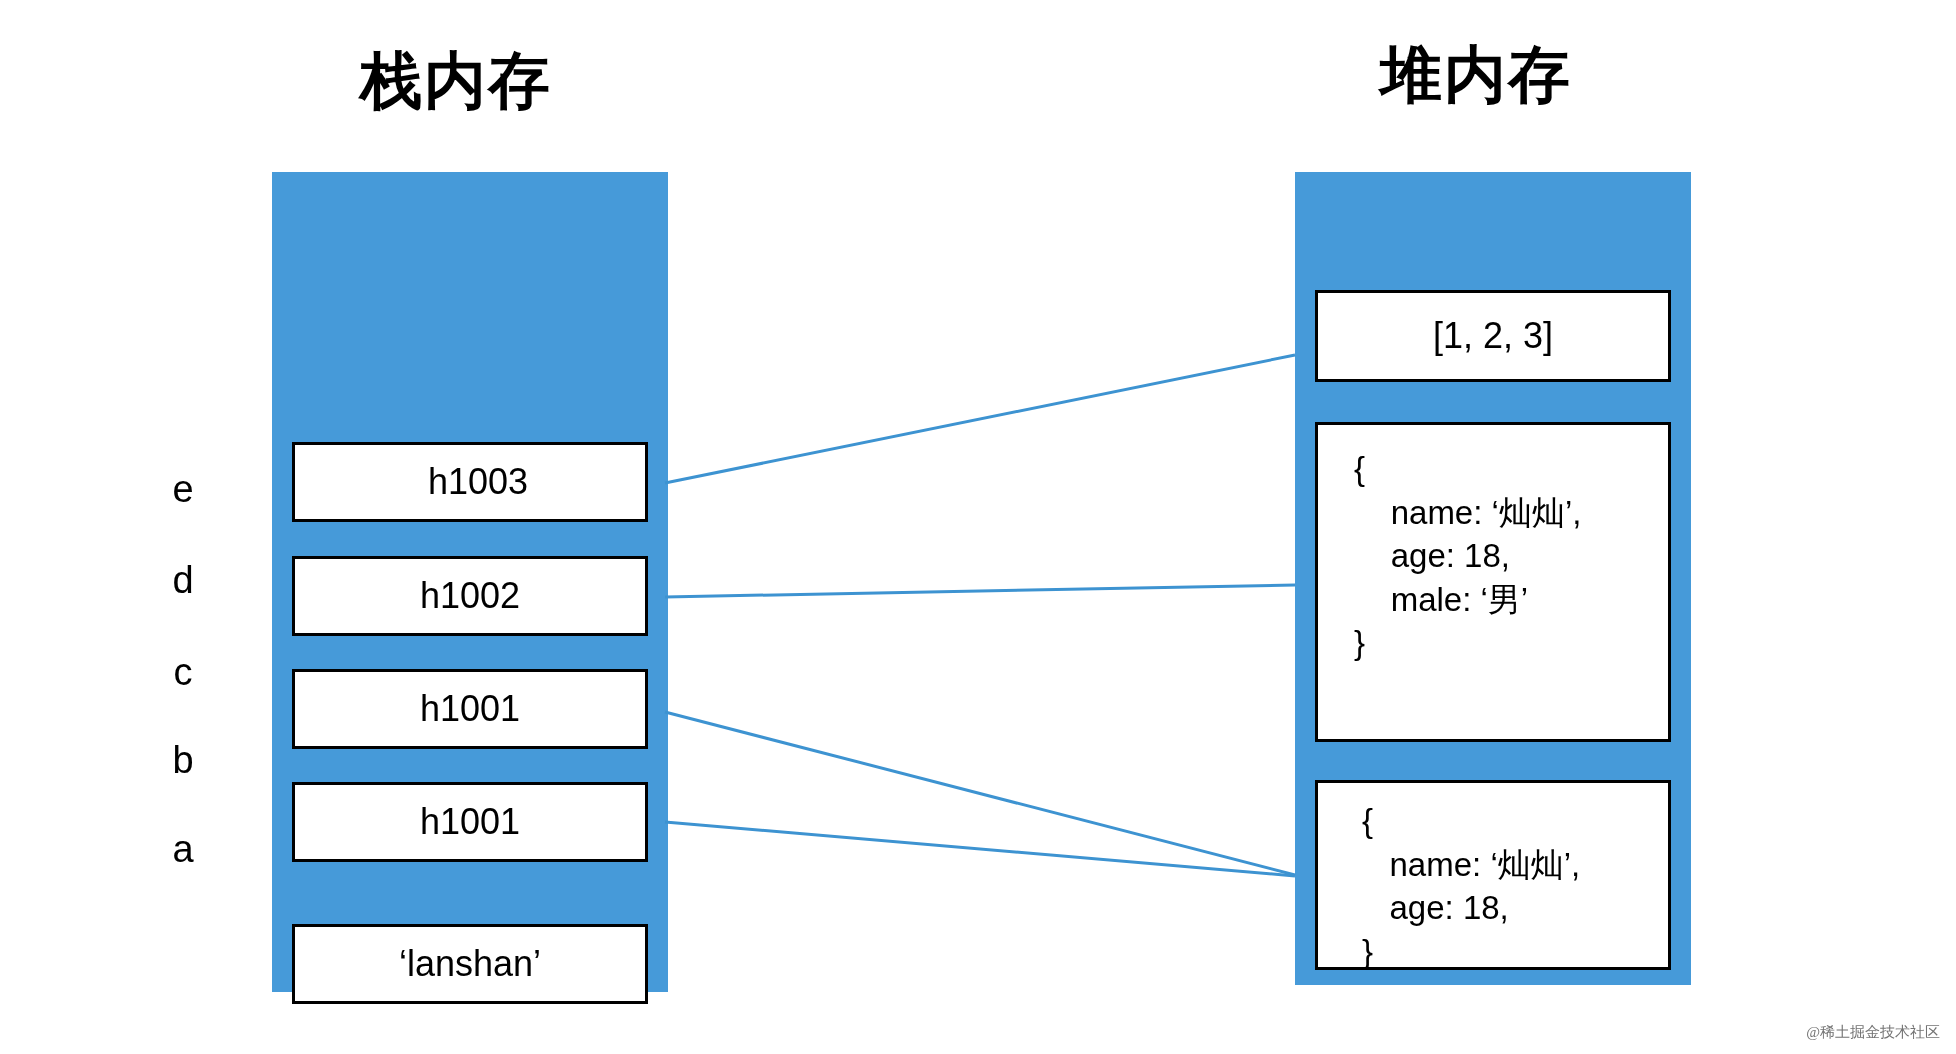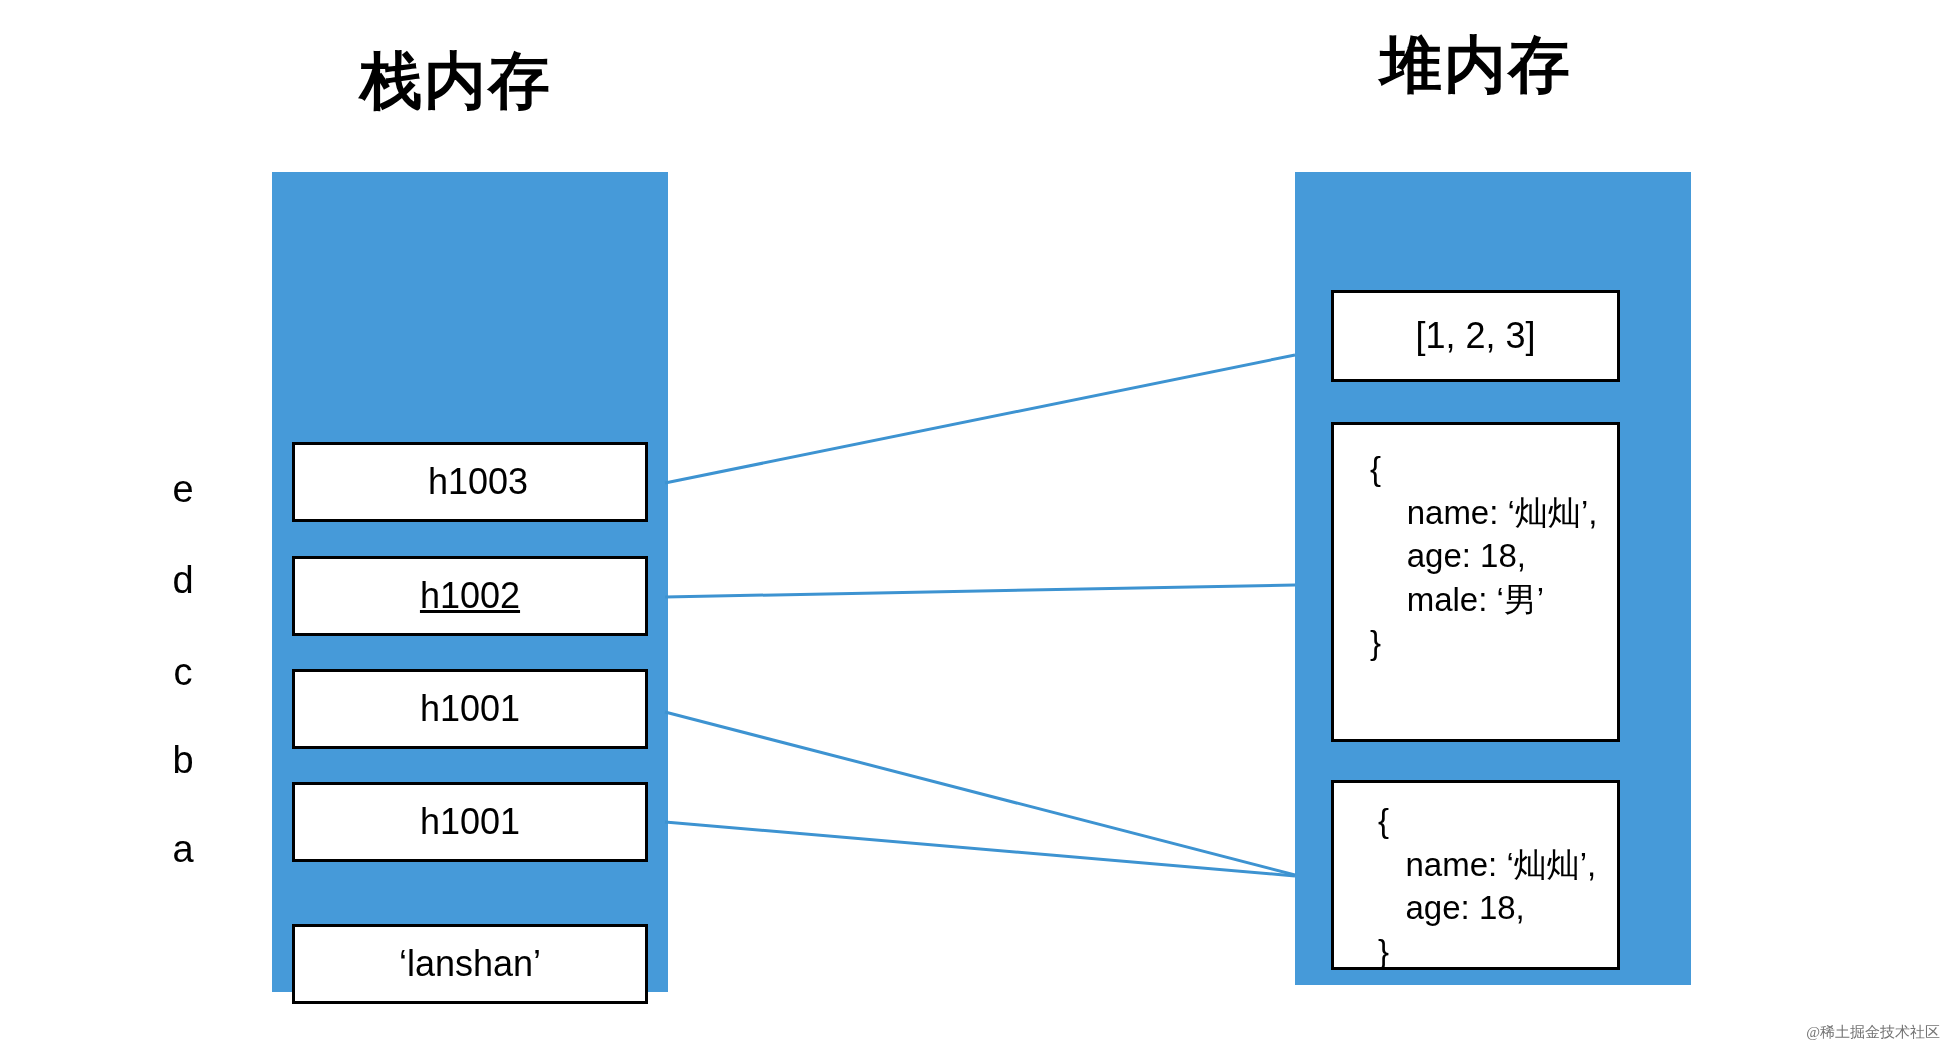--- a/index.html
+++ b/index.html
@@ -24,21 +24,21 @@
     position: absolute;
     font-family: "Liberation Serif", serif;
     font-size: 62px;
     line-height: 1;
     font-weight: 700;
     color: #000000;
     white-space: nowrap;
     letter-spacing: 2px;
   }
   #stack-title { left: 360px; top: 50px; }
-  #heap-title  { left: 1380px; top: 34px; }
+  #heap-title  { left: 1380px; top: 44px; }
 
   
   .memory-column {
     position: absolute;
     background: #469ad9;
     box-sizing: border-box;
   }
   #stack-column {
     left: 272px;
     top: 172px;
@@ -93,22 +93,21 @@
   }
   #var-label-e { left: 158px; top: 468px; }
   #var-label-d { left: 158px; top: 559px; }
   #var-label-c { left: 158px; top: 651px; }
   #var-label-b { left: 158px; top: 739px; }
   #var-label-a { left: 158px; top: 828px; }
 
   
   .heap-slot {
     left: 20px;
-    width: 289px;
-    margin-left: 16px;
+    width: 356px;
   }
   #heap-slot-array {
     top: 118px;
     height: 92px;
     align-items: center;
     justify-content: center;
   }
   #heap-slot-obj1 {
     top: 250px;
     height: 320px;
@@ -177,21 +176,21 @@
 
   <div class="var-label" id="var-label-e">e</div>
   <div class="var-label" id="var-label-d">d</div>
   <div class="var-label" id="var-label-c">c</div>
   <div class="var-label" id="var-label-b">b</div>
   <div class="var-label" id="var-label-a">a</div>
 
   <div class="slot stack-slot" id="stack-slot-e" style="position:absolute; left:292px; top:442px;padding-left:16px;">
     <span class="slot-text">h1003</span>
   </div>
-  <div class="slot stack-slot" id="stack-slot-d" style="position:absolute; left:292px; top:556px;text-decoration:underline;">
+  <div class="slot stack-slot" id="stack-slot-d" style="position:absolute; left:292px; top:556px;">
     <span class="slot-text">h1002</span>
   </div>
   <div class="slot stack-slot" id="stack-slot-c" style="position:absolute; left:292px; top:669px;">
     <span class="slot-text">h1001</span>
   </div>
   <div class="slot stack-slot" id="stack-slot-b" style="position:absolute; left:292px; top:782px;">
     <span class="slot-text">h1001</span>
   </div>
   <div class="slot stack-slot" id="stack-slot-a" style="position:absolute; left:292px; top:895px;margin-top:29px;">
     <span class="slot-text">‘lanshan’</span>

